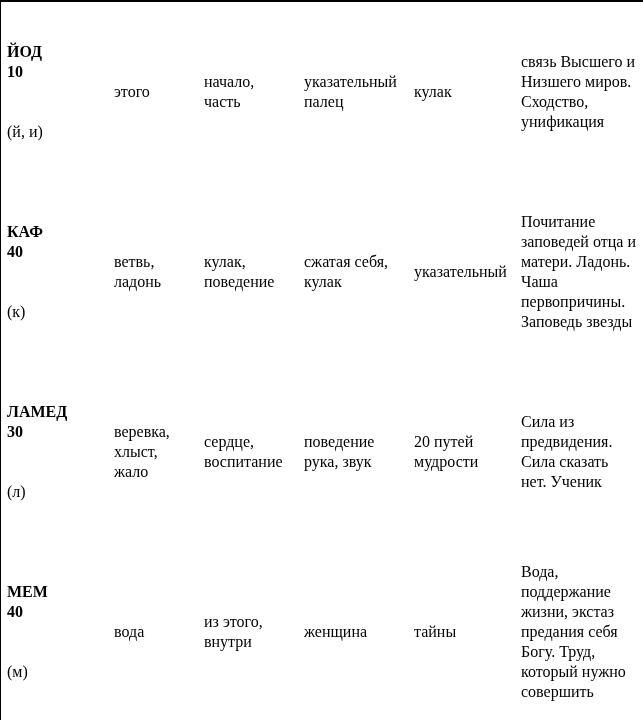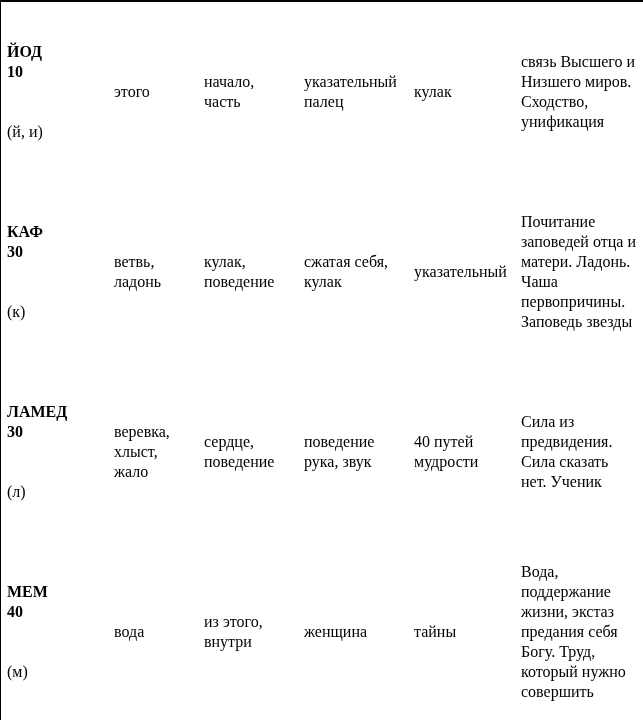--- a/index.html
+++ b/index.html
@@ -77,21 +77,21 @@
       <td>кулак</td>
       <td>связь Высшего и
 Низшего миров.
 Сходство,
 унификация</td>
     </tr>
 
     <tr>
       <td class="c1">
         <div class="letter-name">КАФ
-30</div>
+40</div>
         <div class="letter-sound">(к)</div>
       </td>
       <td>ветвь,
 ладонь</td>
       <td>кулак,
 поведение</td>
       <td>сжатая себя,
 кулак</td>
       <td>указательный</td>
       <td>Почитание
@@ -105,24 +105,24 @@
     <tr>
       <td class="c1">
         <div class="letter-name">ЛАМЕД
 30</div>
         <div class="letter-sound">(л)</div>
       </td>
       <td>веревка,
 хлыст,
 жало</td>
       <td>сердце,
-поведение</td>
+воспитание</td>
       <td>поведение
 рука, звук</td>
-      <td>40 путей
+      <td>20 путей
 мудрости</td>
       <td>Сила из
 предвидения.
 Сила сказать
 нет. Ученик</td>
     </tr>
 
     <tr>
       <td class="c1">
         <div class="letter-name">МЕМ

